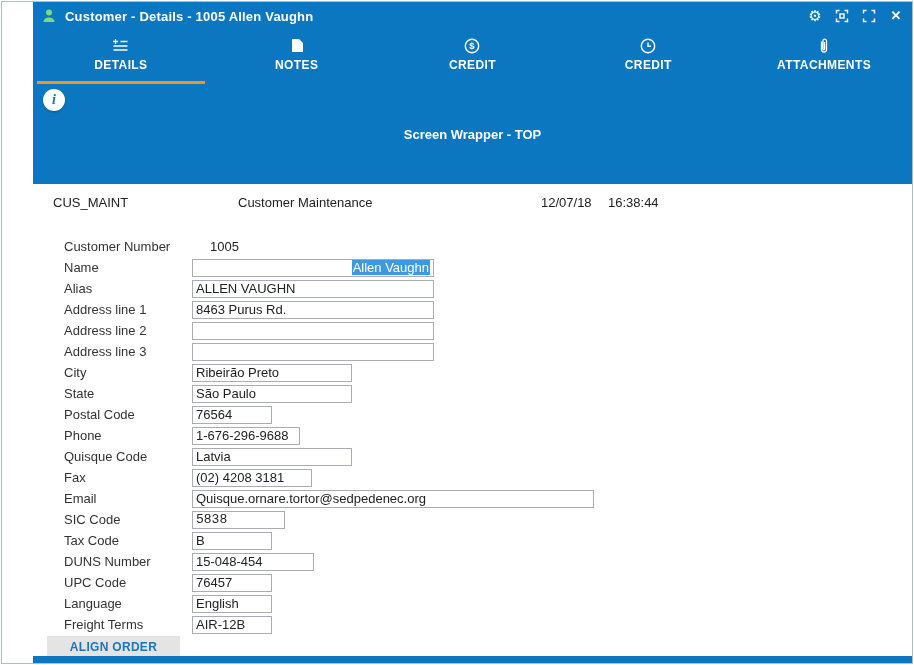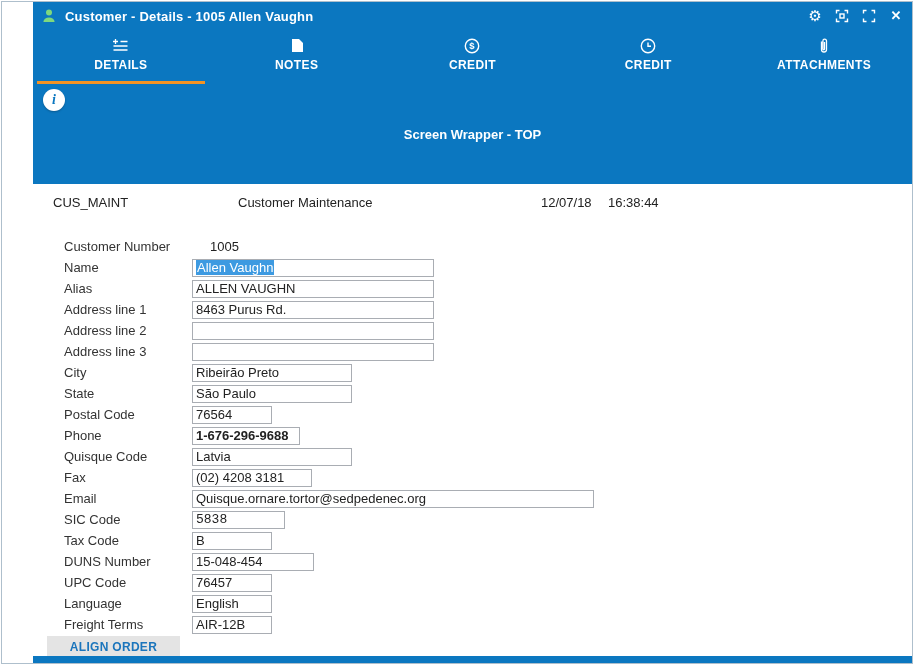--- a/index.html
+++ b/index.html
@@ -56,21 +56,21 @@
   .screen-header{display:flex;padding-left:20px;font-size:13px;color:#222;height:16px;align-items:center;}
   .sh-program{width:185px;}
   .sh-title{width:303px;}
   .sh-date{width:67px;}
   .form-rows{margin-top:26px;}
   .form-row{height:21px;display:flex;align-items:center;padding-left:20px;}
   .form-label{width:128px;font-size:13px;color:#333;flex:0 0 auto;margin-left:11px;}
   .form-static{font-size:13px;color:#222;padding-left:18px;}
   .form-input{
     height:18px;border:1px solid #a9adb3;background:#fff;color:#222;
-    font-family:"Liberation Sans",sans-serif;font-size:13px;padding:0 3px;outline:none;
+    font-family:"Liberation Sans",sans-serif;font-size:13px;padding:0 3px;outline:none;justify-content:flex-end;
   }
   .form-input.fake{display:flex;align-items:center;}
   .sel-text{background:var(--sel);color:#fff;padding:0 1px;line-height:15px;}
   .footer-button{
     margin:1px 0 0 14px;width:133px;height:21px;border:none;background:#e4e4e4;
     color:#1b75bc;font-family:"Liberation Sans",sans-serif;font-size:12px;font-weight:bold;
     letter-spacing:.3px;cursor:pointer;
   }
   
   .bottombar{height:7px;background:var(--blue);flex:0 0 auto;}
@@ -199,21 +199,21 @@
         <div class="form-row">
           <span class="form-label">State</span>
           <input class="form-input" value="São Paulo" style="width: 160px;">
         </div>
         <div class="form-row">
           <span class="form-label">Postal Code</span>
           <input class="form-input" value="76564" style="width: 80px;">
         </div>
         <div class="form-row">
           <span class="form-label">Phone</span>
-          <input class="form-input" value="1-676-296-9688" style="width: 108px; font-weight: bold;">
+          <input class="form-input" value="1-676-296-9688" style="width: 108px;">
         </div>
         <div class="form-row">
           <span class="form-label">Quisque Code</span>
           <input class="form-input" value="Latvia" style="width: 160px;">
         </div>
         <div class="form-row">
           <span class="form-label">Fax</span>
           <input class="form-input" value="(02) 4208 3181" style="width: 120px;">
         </div>
         <div class="form-row">

